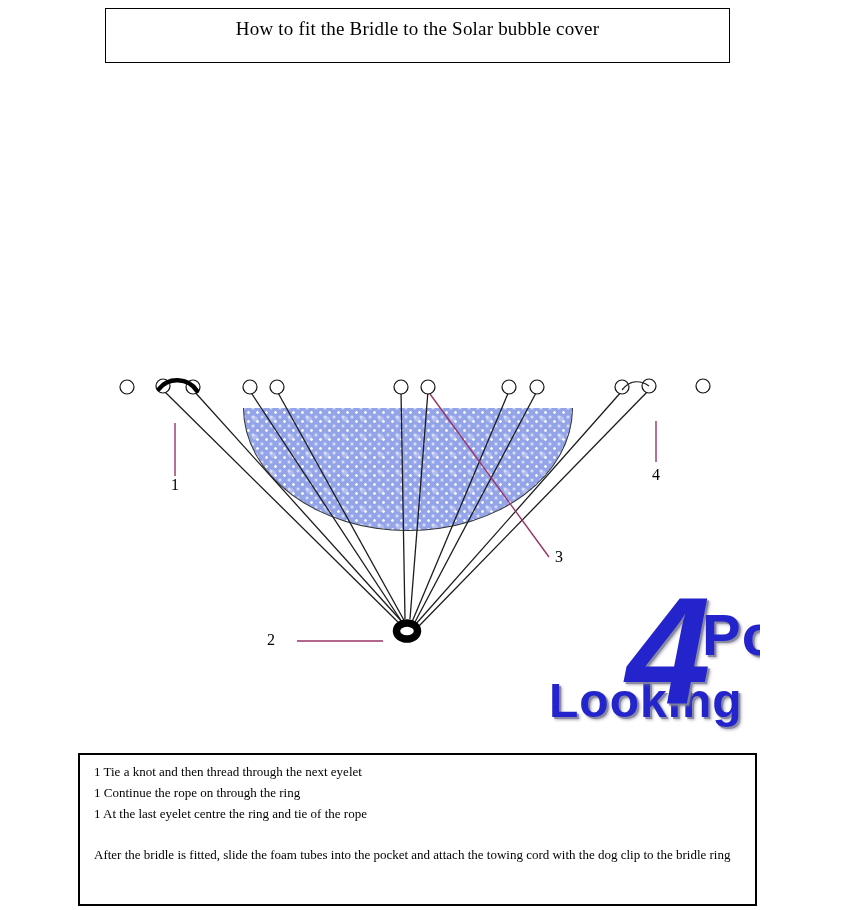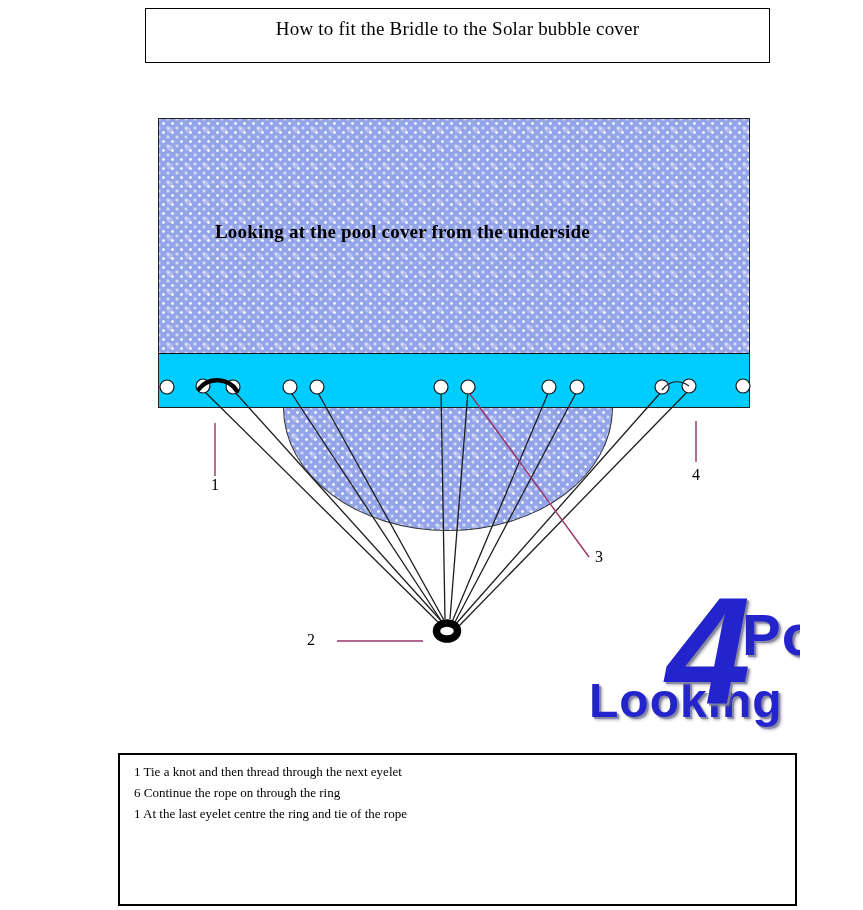--- a/index.html
+++ b/index.html
@@ -6,21 +6,21 @@
     --cover-blue:#94a4e8;
     --strip-cyan:#00ccff;
     --leader-maroon:#993366;
     --rope-black:#1c1c1c;
     --logo-blue:#2424cc;
     --border-black:#000000;
   }
   html,body{margin:0;padding:0;background:#ffffff;}
   .page{
     position:relative;width:760px;height:910px;background:#ffffff;overflow:hidden;
-    font-family:"Liberation Serif", serif;color:#000;margin-left:40px;
+    font-family:"Liberation Serif", serif;color:#000;
   }
   
   .title-box{
     position:absolute;left:105px;top:8px;width:623px;height:53px;
     border:1px solid var(--border-black);
     text-align:center;
   }
   .title-box .title-text{
     display:inline-block;margin-top:9px;font-size:19px;letter-spacing:.2px;
   }
@@ -94,26 +94,20 @@
 </style>
 </head>
 <body>
 
 <div class="page">
 
   <div class="title-box">
     <span class="title-text">How to fit the Bridle to the Solar bubble cover</span>
   </div>
 
-  <div class="pool-cover">
-    <div class="cover-top bubble-pattern">
-      <div class="cover-label">Looking at the pool cover from the underside</div>
-    </div>
-    <div class="cover-strip"></div>
-  </div>
 
   <div class="fold-semi bubble-pattern"></div>
 
   <svg class="rope-svg" viewBox="0 0 863 910">
     <g>
       <line class="rope-line" x1="163" y1="390" x2="401" y2="625"></line>
       <line class="rope-line" x1="193" y1="390" x2="404" y2="624"></line>
       <line class="rope-line" x1="250" y1="391" x2="402" y2="622"></line>
       <line class="rope-line" x1="277" y1="391" x2="405" y2="622"></line>
       <line class="rope-line" x1="401" y1="391" x2="405" y2="619"></line>
@@ -158,18 +152,19 @@
   <div class="callout callout-4">4</div>
 
   <div class="logo">
     <span class="logo-covers">Looking</span>
     <span class="logo-four">4</span>
     <span class="logo-pools">Pools</span>
   </div>
 
   <div class="instructions">
     <div>1 Tie a knot and then thread through the next eyelet</div>
-    <div>6 Continue the rope on through the ring</div>
+    <div>1 Continue the rope on through the ring</div>
     <div>1 At the last eyelet centre the ring and tie of the rope</div>
     <div class="spacer"></div>
+    <div class="footer-text">After the bridle is fitted, slide the foam tubes into the pocket and attach the towing cord with the dog clip to the bridle ring</div>
   </div>
 
 </div>
 
 </body></html>

